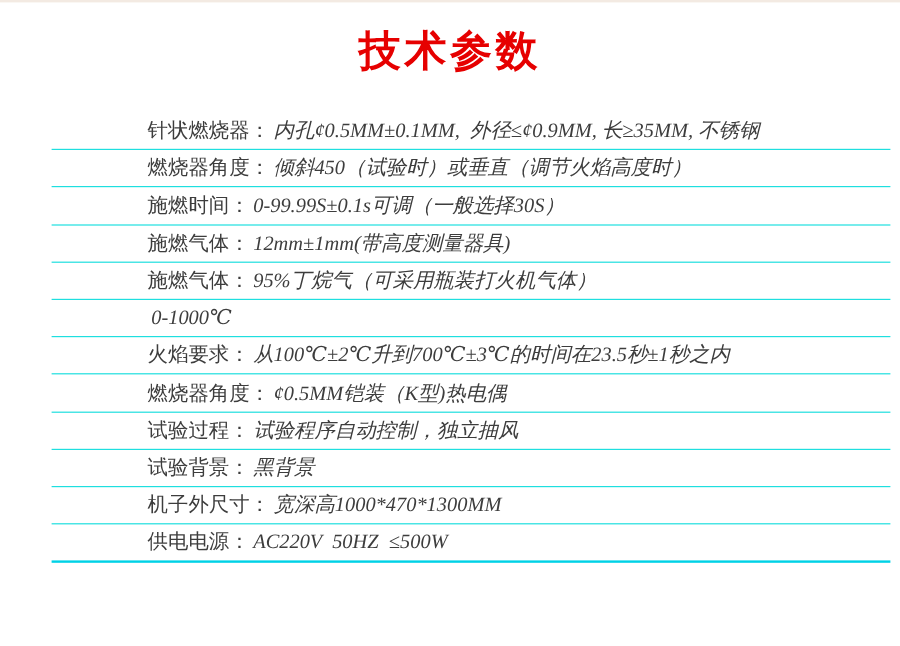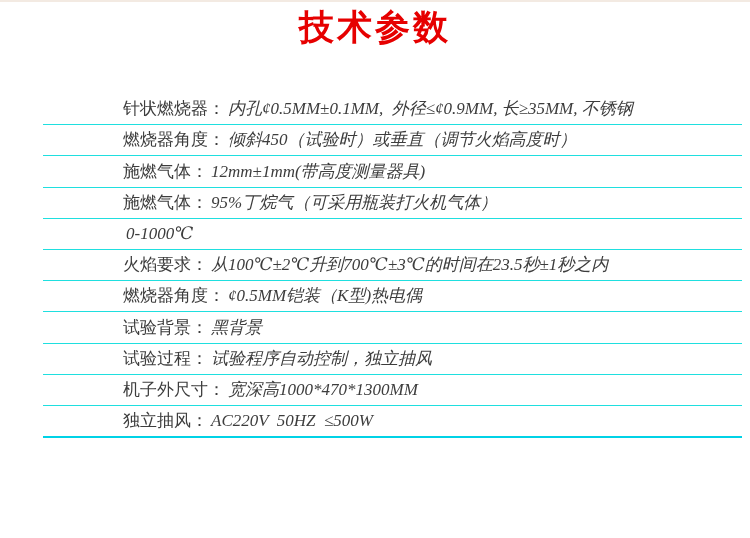--- a/index.html
+++ b/index.html
@@ -18,21 +18,21 @@
   .top-edge {
     position: absolute;
     top: 0;
     left: 0;
     width: 750px;
     height: 2px;
     background: #f3eae2;
   }
   .page-title {
     margin: 0;
-    padding-top: 8px;
+    padding-top: 23px;
     height: 45px;
     text-align: center;
     font-size: 35px;
     line-height: 40px;
     font-weight: bold;
     letter-spacing: 3px;
     color: #e60000;
     font-family: "Liberation Serif", "DejaVu Serif", serif;
   }
   .spec-table {
@@ -75,47 +75,51 @@
 <div class="spec-table">
   <div class="spec-row">
     <span class="row-label">针状燃烧器：</span>
     <span class="row-value">内孔¢0.5MM±0.1MM,  外径≤¢0.9MM, 长≥35MM, 不锈钢</span>
   </div>
   <div class="spec-row">
     <span class="row-label">燃烧器角度：</span>
     <span class="row-value">倾斜450（试验时）或垂直（调节火焰高度时）</span>
   </div>
   <div class="spec-row">
+    <span class="row-label">施燃时间：</span>
+    <span class="row-value">0-99.99S±0.1s可调（一般选择30S）</span>
+  </div>
+  <div class="spec-row">
     <span class="row-label">施燃气体：</span>
     <span class="row-value">12mm±1mm(带高度测量器具)</span>
   </div>
   <div class="spec-row">
     <span class="row-label">施燃气体：</span>
     <span class="row-value">95%丁烷气（可采用瓶装打火机气体）</span>
   </div>
   <div class="spec-row">
     <span class="row-value">0-1000℃</span>
   </div>
   <div class="spec-row">
     <span class="row-label">火焰要求：</span>
     <span class="row-value">从100℃±2℃升到700℃±3℃的时间在23.5秒±1秒之内</span>
   </div>
   <div class="spec-row">
     <span class="row-label">燃烧器角度：</span>
     <span class="row-value">¢0.5MM铠装（K型)热电偶</span>
   </div>
   <div class="spec-row">
+    <span class="row-label">试验过程：</span>
+    <span class="row-value">试验程序自动控制，独立抽风</span>
+  </div>
+  <div class="spec-row">
     <span class="row-label">试验背景：</span>
     <span class="row-value">黑背景</span>
-  </div>
-  <div class="spec-row">
-    <span class="row-label">试验过程：</span>
-    <span class="row-value">试验程序自动控制，独立抽风</span>
   </div>
   <div class="spec-row">
     <span class="row-label">机子外尺寸：</span>
     <span class="row-value">宽深高1000*470*1300MM</span>
   </div>
   <div class="spec-row">
-    <span class="row-label">独立抽风：</span>
+    <span class="row-label">供电电源：</span>
     <span class="row-value">AC220V  50HZ  ≤500W</span>
   </div>
 </div>
 
 </body></html>

